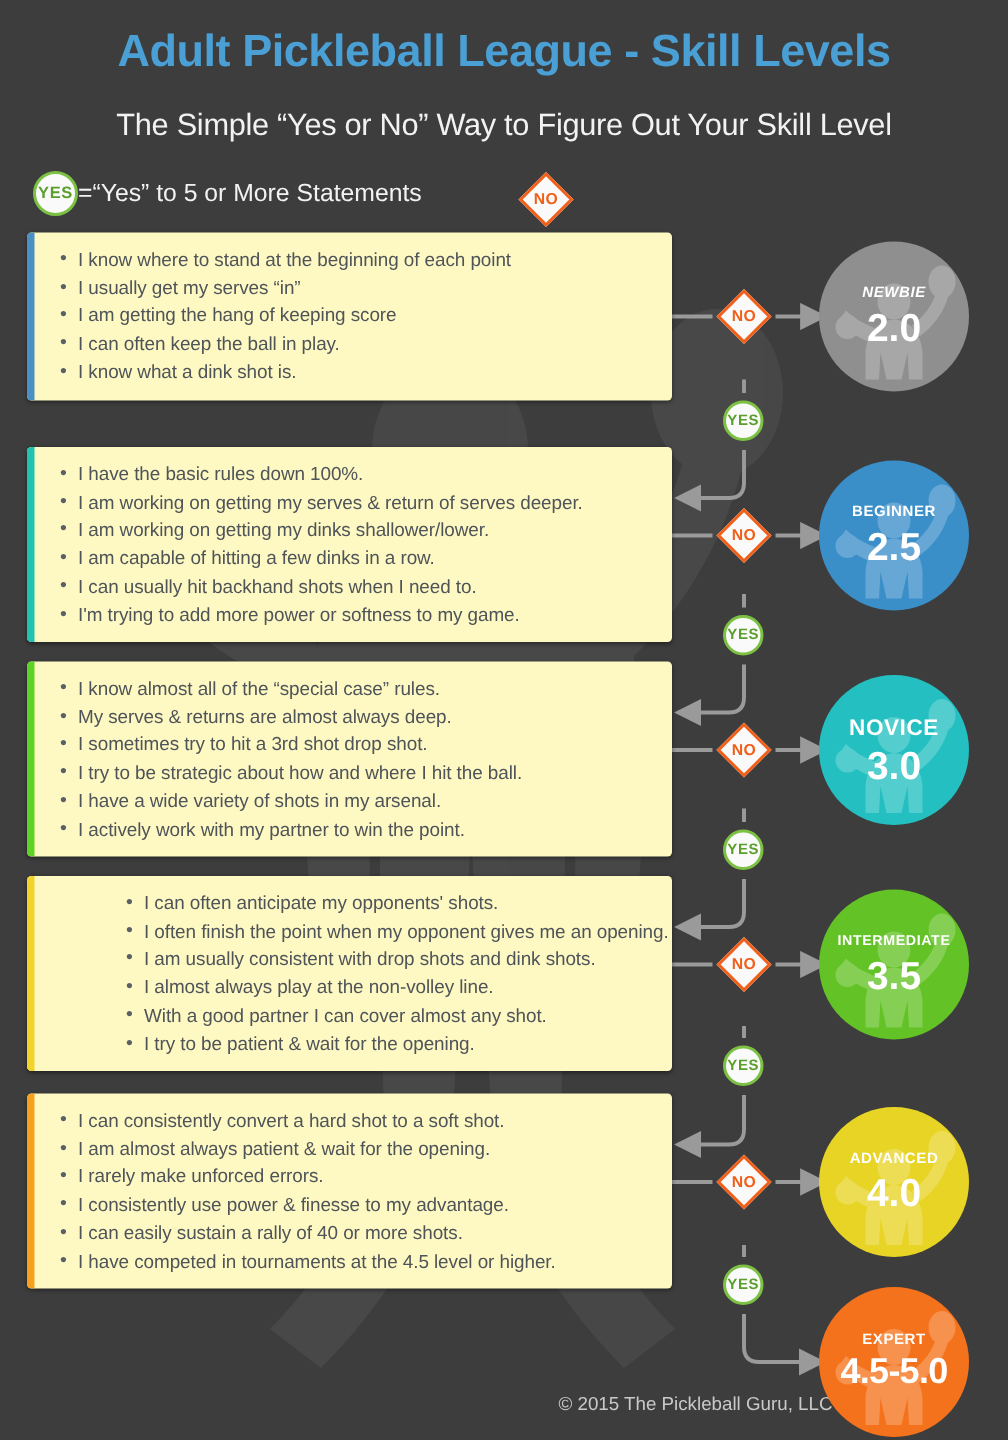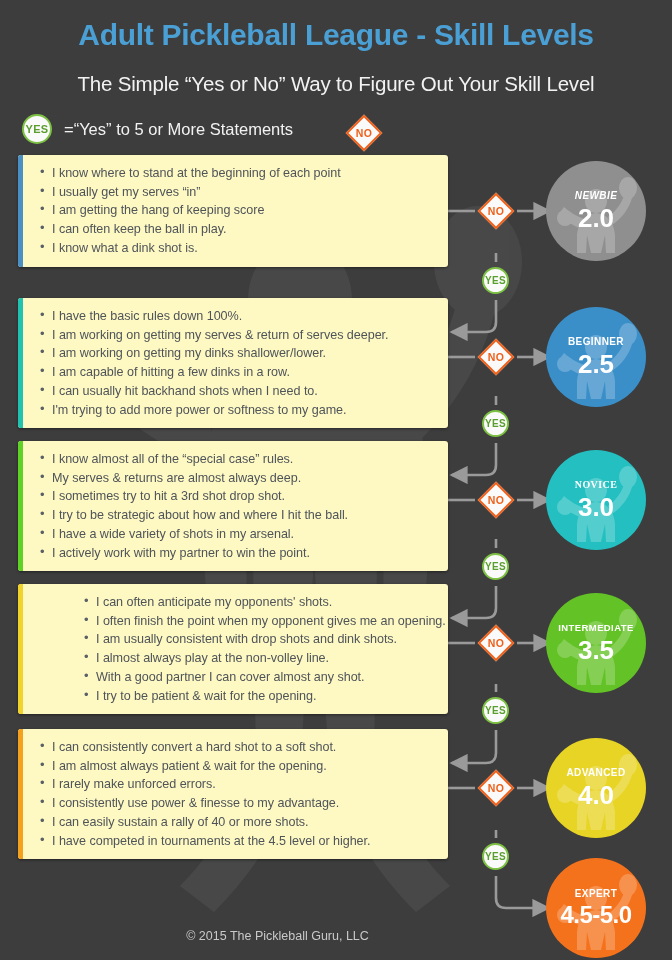--- a/index.html
+++ b/index.html
@@ -30,21 +30,21 @@
   }
 
   
   .legend{
     position:absolute;top:114px;left:0;width:672px;height:32px;
   }
   .legend-group{position:absolute;display:flex;align-items:center;}
   .legend-yes{left:22px;top:0;}
   .legend-no{left:345px;top:0;}
   .legend-text{
-    font-size:16.5px;color:#f2f2f2;white-space:nowrap;margin-left:12px;
+    font-size:16.5px;color:#f2f2f2;white-space:nowrap;margin-left:0;
   }
 
   
   .yes-badge{
     width:30px;height:30px;border-radius:50%;
     background:#fafafa;border:2.5px solid #7cc143;
     display:flex;align-items:center;justify-content:center;
     box-sizing:border-box;flex:none;
   }
   .yes-badge span{
@@ -107,21 +107,21 @@
     position:relative;color:#ffffff;font-weight:bold;
     z-index:2;line-height:1;text-align:center;
   }
 
   
   .flow{position:absolute;left:0;top:0;width:672px;height:960px;z-index:2;pointer-events:none;}
   .badge-abs{position:absolute;z-index:4;}
 
   
   .footer{
-    position:absolute;left:0;top:929px;width:555px;text-align:center;
+    position:absolute;left:0;top:929px;width:555px;text-align:right;
     font-size:12.5px;color:#c9c9c9;
   }
 </style>
 </head>
 <body style="background: rgb(61, 61, 61);">
 
 <div id="page">
 
   <svg class="watermark" viewBox="0 0 672 960" xmlns="http://www.w3.org/2000/svg">
     <g fill="#ffffff" opacity="0.055">
@@ -345,21 +345,21 @@
     <svg class="texture" viewBox="0 0 100 100">
         <g fill="#ffffff">
           <ellipse cx="50" cy="40" rx="11" ry="12"></ellipse>
           <path d="M50 52 C38 53 32 62 31 74 L31 92 L40 92 L41 74 L45 92 L55 92 L59 74 L60 92 L69 92 L69 74 C68 62 62 53 50 52Z"></path>
           <path d="M62 56 C70 50 76 42 78 34 L86 37 C83 48 75 58 66 64Z"></path>
           <ellipse cx="82" cy="27" rx="9" ry="11"></ellipse>
           <path d="M38 58 C30 55 23 51 18 46 L13 53 C19 60 28 65 36 68Z"></path>
           <circle cx="19" cy="57" r="8"></circle>
         </g>
       </svg>
-    <div class="lname" style="font-size:10px;margin-bottom:4px;font-family:Liberation Serif, serif;">NOVICE</div>
+    <div class="lname" style="font-size:15px;margin-bottom:4px;">NOVICE</div>
     <div class="lnum" style="font-size:26px;">3.0</div>
   </div>
 
   <div class="level" id="lvl3" style="left: 546px; top: 593px; width: 100px; height: 100px; background: rgb(99, 194, 38);">
     <svg class="texture" viewBox="0 0 100 100">
         <g fill="#ffffff">
           <ellipse cx="50" cy="40" rx="11" ry="12"></ellipse>
           <path d="M50 52 C38 53 32 62 31 74 L31 92 L40 92 L41 74 L45 92 L55 92 L59 74 L60 92 L69 92 L69 74 C68 62 62 53 50 52Z"></path>
           <path d="M62 56 C70 50 76 42 78 34 L86 37 C83 48 75 58 66 64Z"></path>
           <ellipse cx="82" cy="27" rx="9" ry="11"></ellipse>

